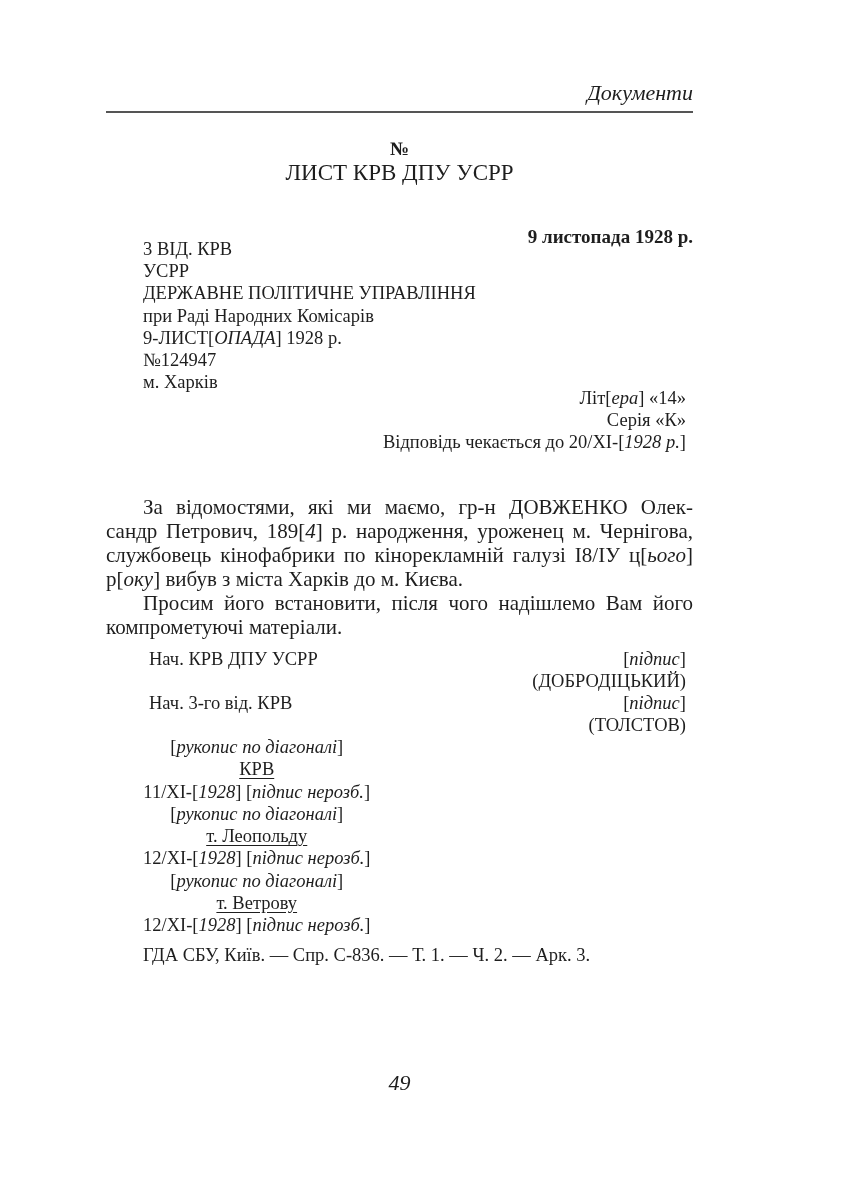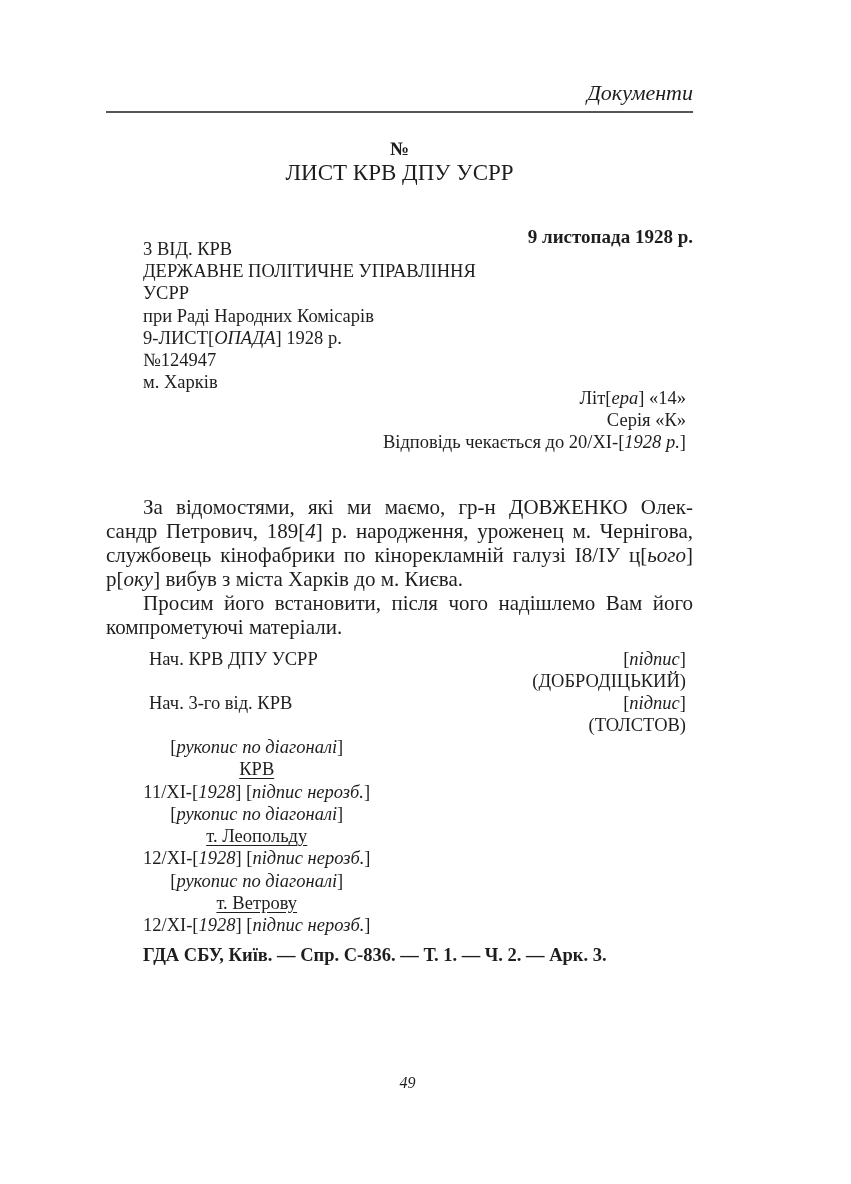--- a/index.html
+++ b/index.html
@@ -24,45 +24,45 @@
   .body-text p { margin: 0; text-indent: 37px; }
   .body-text p .ln { display: block; text-align: justify; text-align-last: justify; }
   .body-text p .ln.last { text-align-last: left; }
   .body-text p .ln.first { text-indent: 37px; }
   .sig-block { position: absolute; left: 143px; width: 543px; top: 648px;
                font-size: 18.5px; line-height: 22px; }
   .sig-row { display: flex; justify-content: space-between; margin-left: 6px; }
   .sig-right { text-align: right; }
   .notes { position: absolute; left: 143px; top: 736px; font-size: 18.5px; line-height: 22.3px; text-align: center; }
   .notes .u { text-decoration: underline; text-underline-offset: 3px; }
-  .source { position: absolute; left: 143px; top: 944px; font-weight: bold; font-size: 18.5px;
+  .source { position: absolute; left: 143px; top: 944px; font-weight: normal; font-size: 18.5px;
             line-height: 22px; white-space: nowrap; }
-  .page-num { position: absolute; left: 8px; width: 799px; top: 1070px; text-align: center;
-              font-style: italic; font-size: 16px; line-height: 26px; }
+  .page-num { position: absolute; left: 0; width: 799px; top: 1070px; text-align: center;
+              font-style: italic; font-size: 22px; line-height: 26px; }
   i { font-style: italic; }
 </style>
 </head>
 <body>
 
 <div class="page">
 
   <div class="running-head">Документи</div>
   <div class="head-rule"></div>
 
   <div class="title-block">
     <div class="num">№</div>
     <div>ЛИСТ КРВ ДПУ УСРР</div>
   </div>
 
   <div class="date-line">9 листопада 1928 р.</div>
 
   <div class="stamp">
     <div class="l">3 ВІД. КРВ</div>
+    <div class="l">УСРР</div>
     <div class="l">ДЕРЖАВНЕ ПОЛІТИЧНЕ УПРАВЛІННЯ</div>
-    <div class="l">УСРР</div>
     <div class="l">при Раді Народних Комісарів</div>
     <div class="l"><span>9-ЛИСТ[</span><i>ОПАДА</i><span>] 1928 р.</span></div>
     <div class="l">№124947</div>
     <div class="l">м. Харків</div>
   </div>
 
   <div class="case">
     <div><span>Літ[</span><i>ера</i><span>] «14»</span></div>
     <div>Серія «К»</div>
     <div><span>Відповідь чекається до 20/XI-[</span><i>1928 р.</i><span>]</span></div>

